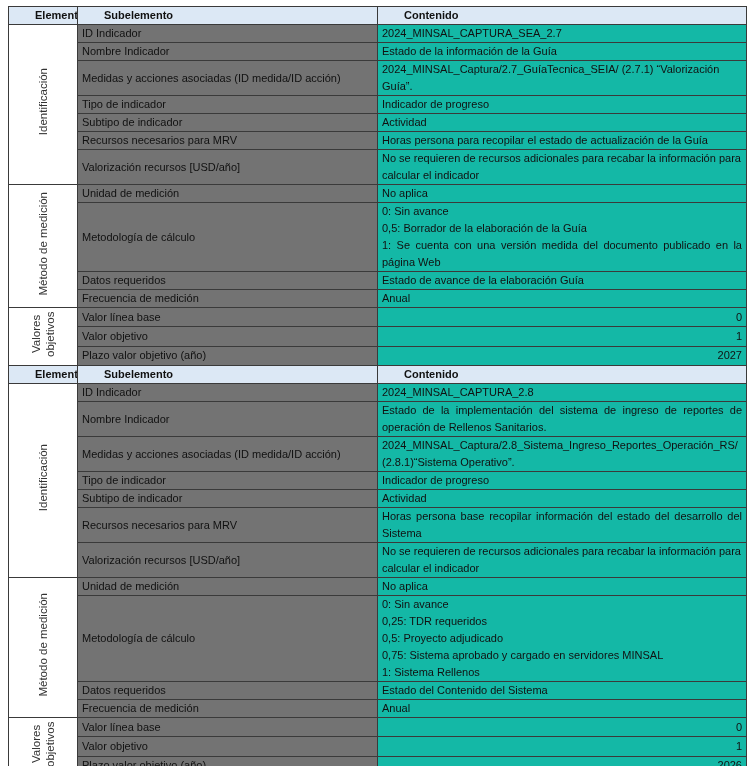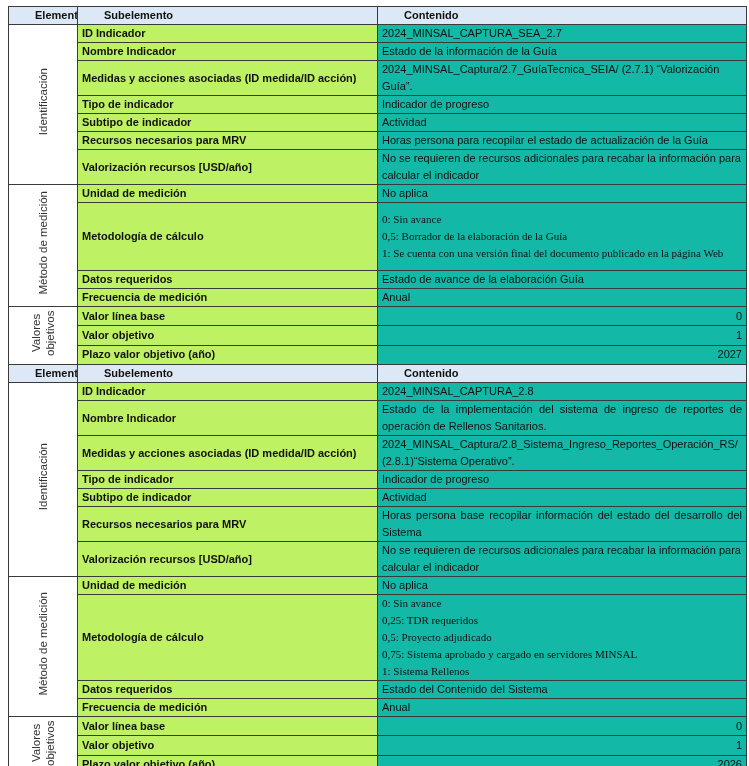--- a/index.html
+++ b/index.html
@@ -15,34 +15,34 @@
       border: 1px solid #3a3a3a; padding: 0 4px; line-height: 17px;
       vertical-align: middle; overflow: hidden;
     }
     col.c-el { width: 69px; }
     col.c-sub { width: 300px; }
     col.c-con { width: 369px; }
     tr.hdr td {
       background: #dce8f5; font-weight: bold; height: 17px; padding-left: 26px;
     }
     td.sub {
-      background: #bef264; font-weight: bold;
+      background: #737373; font-weight: normal;
     }
     td.con { background: #14b8a6; }
     td.con.num { text-align: right; }
     td.el {
       background: #ffffff; text-align: center; padding: 0;
       vertical-align: middle;
     }
     .vert {
       display: inline-block; writing-mode: vertical-rl; transform: rotate(180deg);
       color: #333; font-size: 11.5px; line-height: 14px; white-space: nowrap;
     }
     .vert.two { white-space: normal; text-align: center; }
-    .con-line { display: block; font-family: Liberation Serif, serif; }
+    .con-line { display: block; }
     tr.r1 td { height: 17px; }
     tr.r2 td { height: 34px; }
     tr.r4 td { height: 67px; }
     tr.r5 td { height: 84px; }
   </style>
 </head>
 <body>
 
 <div class="page">
   <table class="ind">
@@ -90,21 +90,21 @@
       <tr class="r1">
         <td class="el" rowspan="4"><span class="vert">Método de medición</span></td>
         <td class="sub">Unidad de medición</td>
         <td class="con">No aplica</td>
       </tr>
       <tr class="r4">
         <td class="sub">Metodología de cálculo</td>
         <td class="con">
           <span class="con-line">0: Sin avance</span>
           <span class="con-line">0,5: Borrador de la elaboración de la Guía</span>
-          <span class="con-line" style="text-align:justify">1: Se cuenta con una versión final del documento publicado en la página Web</span>
+          <span class="con-line" style="text-align:justify">1: Se cuenta con una versión medida del documento publicado en la página Web</span>
         </td>
       </tr>
       <tr class="r1">
         <td class="sub">Datos requeridos</td>
         <td class="con">Estado de avance de la elaboración Guía</td>
       </tr>
       <tr class="r1">
         <td class="sub">Frecuencia de medición</td>
         <td class="con">Anual</td>
       </tr>

